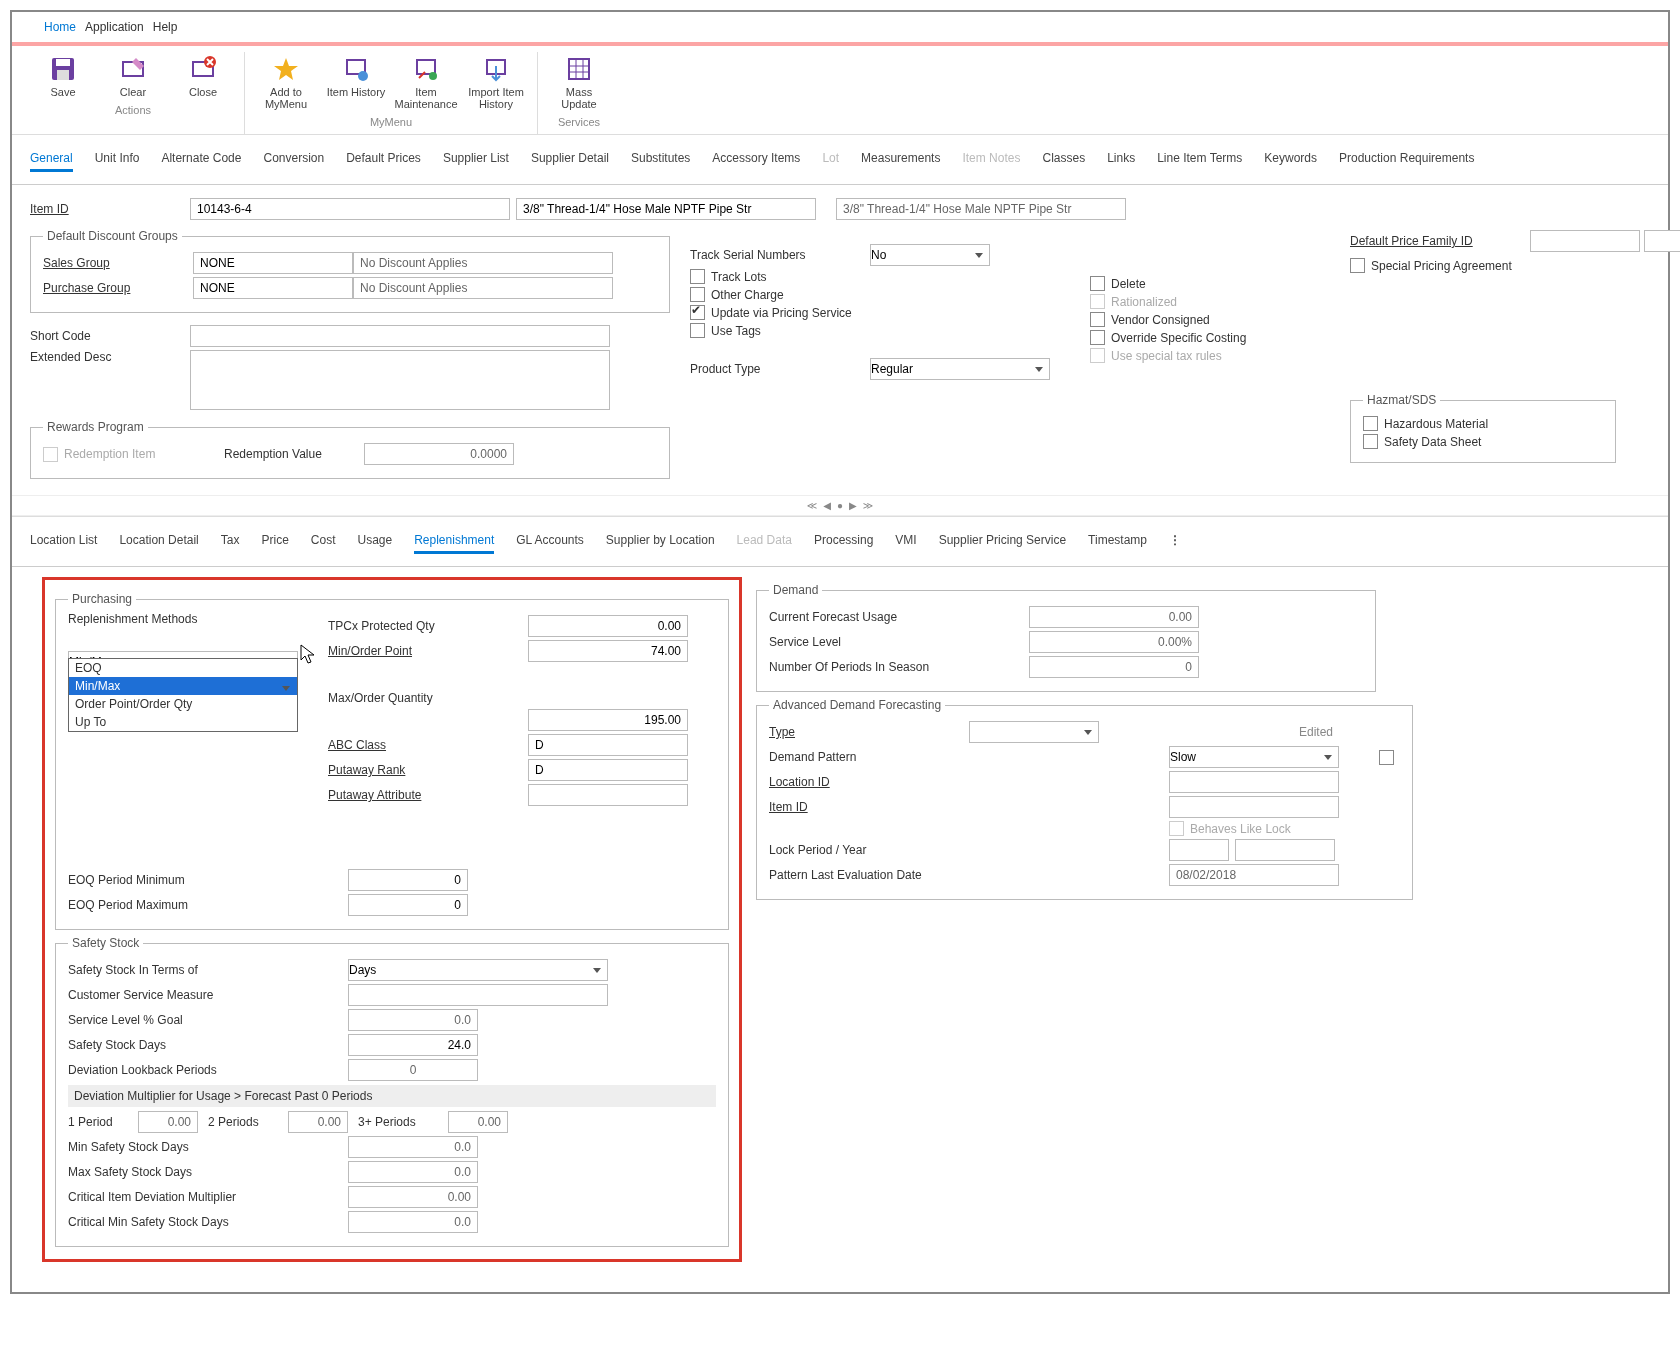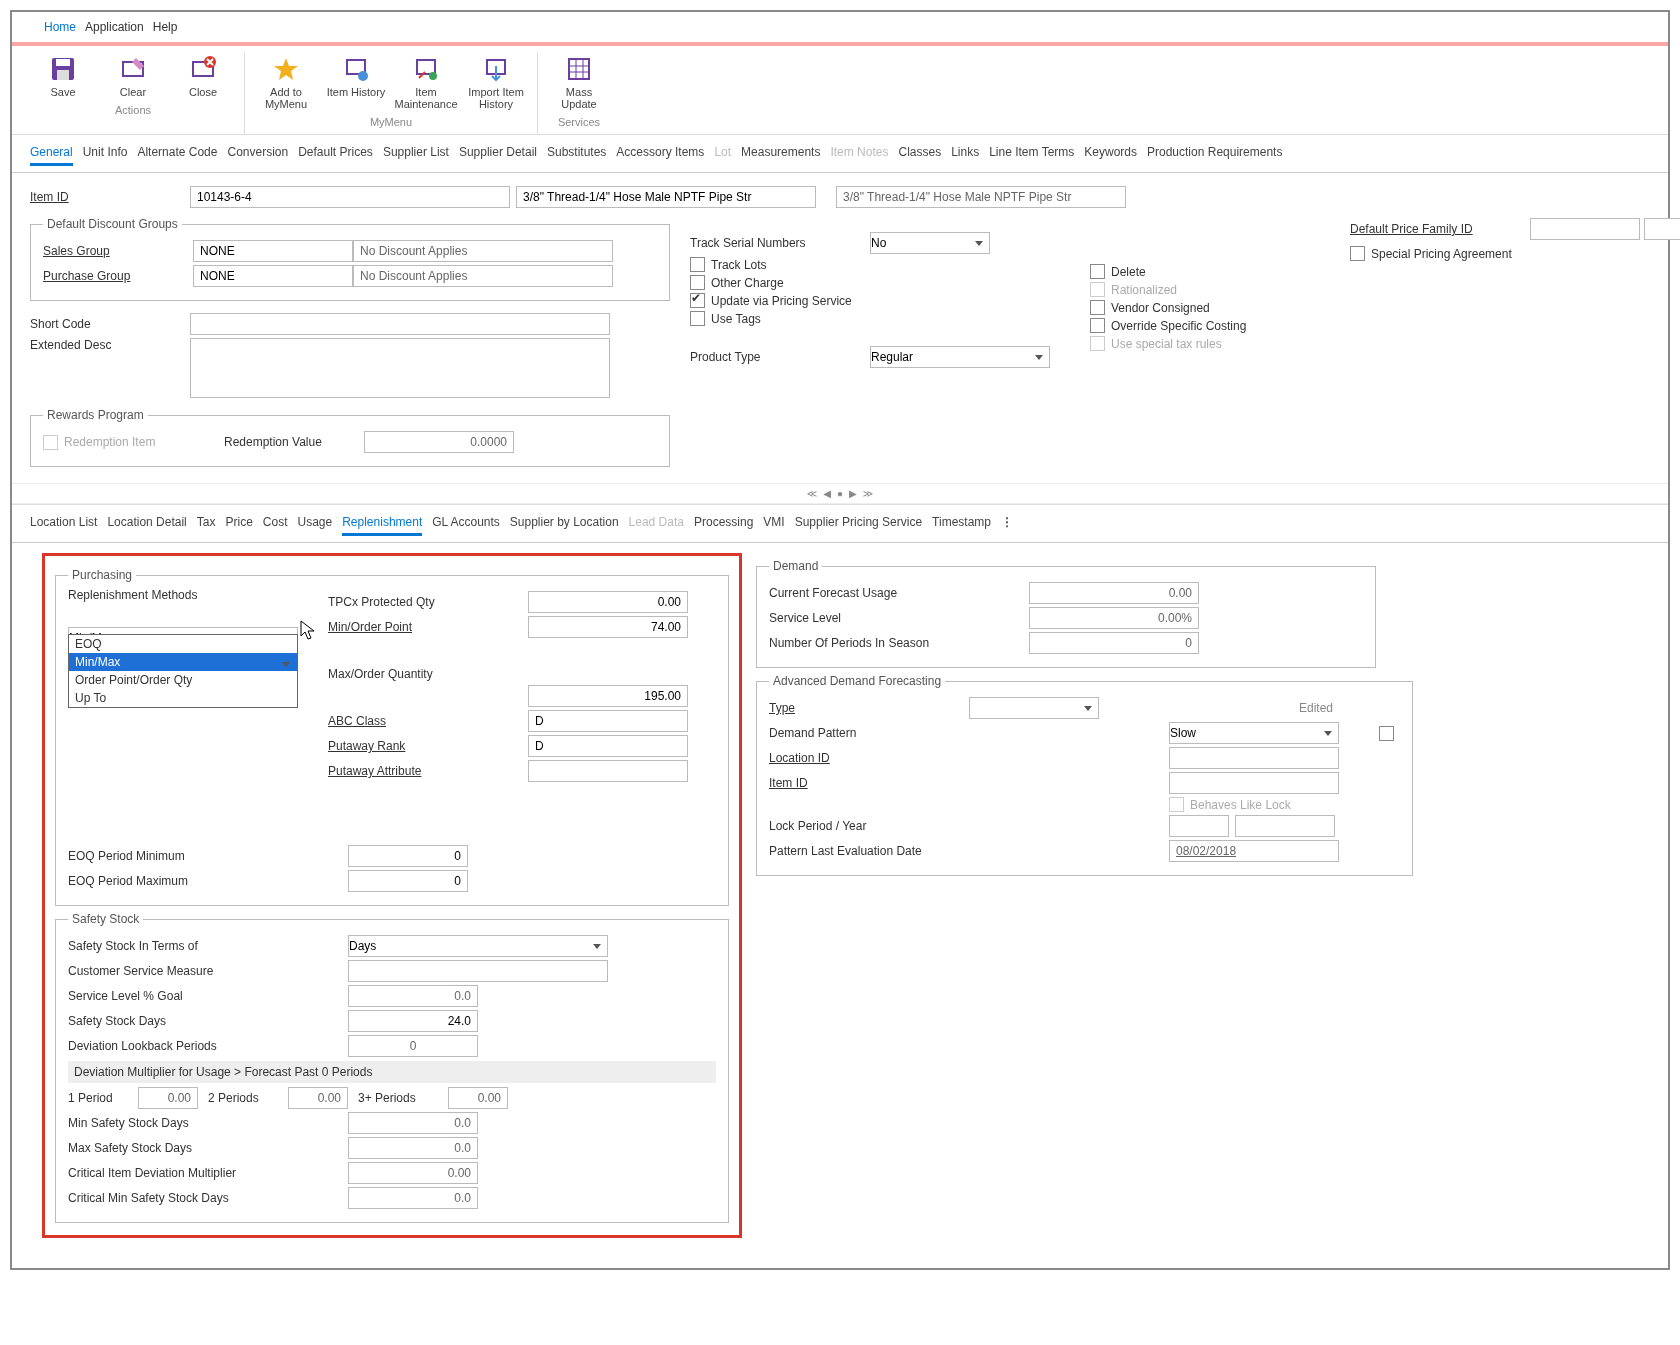--- a/index.html
+++ b/index.html
@@ -11,21 +11,21 @@
   .menubar .active{color:#0078d4}
   
   .ribbon{display:flex;padding:6px 10px 0 10px}
   .ribbon-group{display:flex;flex-direction:column;align-items:center;border-right:1px solid #ddd;padding:0 6px}
   .ribbon-group:last-child{border-right:none}
   .ribbon-row{display:flex}
   .ribbon-btn{display:flex;flex-direction:column;align-items:center;justify-content:flex-start;width:62px;padding:4px 4px 2px 4px;cursor:pointer;text-align:center;font-size:11px;color:#444;line-height:1.1}
   .ribbon-btn svg{margin-bottom:4px}
   .ribbon-group-label{font-size:11px;color:#888;padding:4px 0 6px 0;text-align:center;width:100%}
   
-  .tabs{display:flex;gap:10px;padding:6px 18px;border-top:1px solid #ddd;border-bottom:1px solid #ccc;flex-wrap:wrap}
+  .tabs{display:flex;gap:22px;padding:12px 18px;border-top:1px solid #ddd;border-bottom:1px solid #ccc;flex-wrap:wrap}
   .tab{color:#444;cursor:pointer;padding:4px 0}
   .tab.active{color:#0078d4;border-bottom:3px solid #0078d4}
   .tab.disabled{color:#bbb;cursor:default}
   .tab.kebab{font-weight:bold;letter-spacing:1px}
   
   .form-area{padding:10px 18px}
   .row{display:flex;align-items:center;margin:3px 0}
   .lbl{display:inline-block;font-size:12px;color:#333}
   .lbl.link{text-decoration:underline;color:#333;cursor:pointer}
   input[type=text].field,select.field,textarea.field{border:1px solid #bbb;background:#fff;font:inherit;padding:3px 6px;height:22px;box-sizing:border-box}
@@ -262,20 +262,31 @@
       <div style="flex:1;padding-top:4px">
         <div class="row">
           <span class="lbl link" style="width:180px">Default Price Family ID</span>
           <input type="text" class="field" style="width: 110px;">
           <input type="text" class="field ro" style="width: 170px; margin-left: 4px;">
         </div>
         <div class="row" style="margin-top:6px">
             <span class="cb"></span>
             <span class="lbl">Special Pricing Agreement</span>
           </div>
+        <fieldset class="grp" style="margin-top:120px;width:240px">
+          <legend>Hazmat/SDS</legend>
+          <div class="row">
+              <span class="cb"></span>
+              <span class="lbl">Hazardous Material</span>
+            </div>
+          <div class="row">
+              <span class="cb"></span>
+              <span class="lbl">Safety Data Sheet</span>
+            </div>
+        </fieldset>
       </div>
     </div>
   </div>
 
   <div class="pager">
     <span>≪</span>
     <span>◀</span>
     <span>●</span>
     <span>▶</span>
     <span>≫</span>
@@ -456,19 +467,19 @@
           </div>
         <div class="row">
             <span class="lbl" style="width:200px">Lock Period / Year</span>
             <div style="width:200px"></div>
             <input type="text" class="field ro" style="width: 60px;">
             <input type="text" class="field ro" style="width: 100px; margin-left: 6px;">
           </div>
         <div class="row">
             <span class="lbl" style="width:200px">Pattern Last Evaluation Date</span>
             <div style="width:200px"></div>
-            <input type="text" class="field ro" style="width: 170px; text-decoration: underline;" value="08/02/2018">
+            <input type="text" class="field ro" style="width: 170px;" value="08/02/2018">
           </div>
       </fieldset>
     </div>
   </div>
 
 </div>
 
 </body></html>

